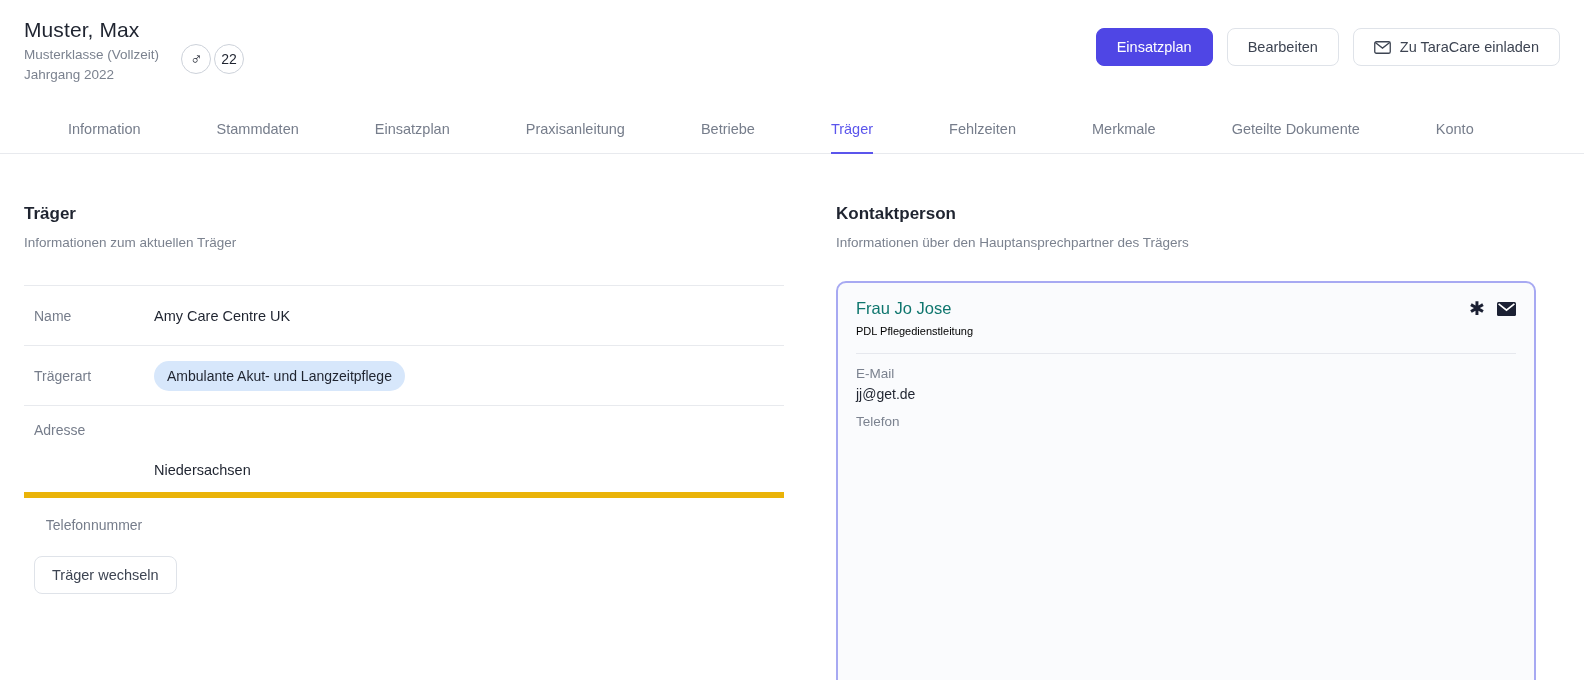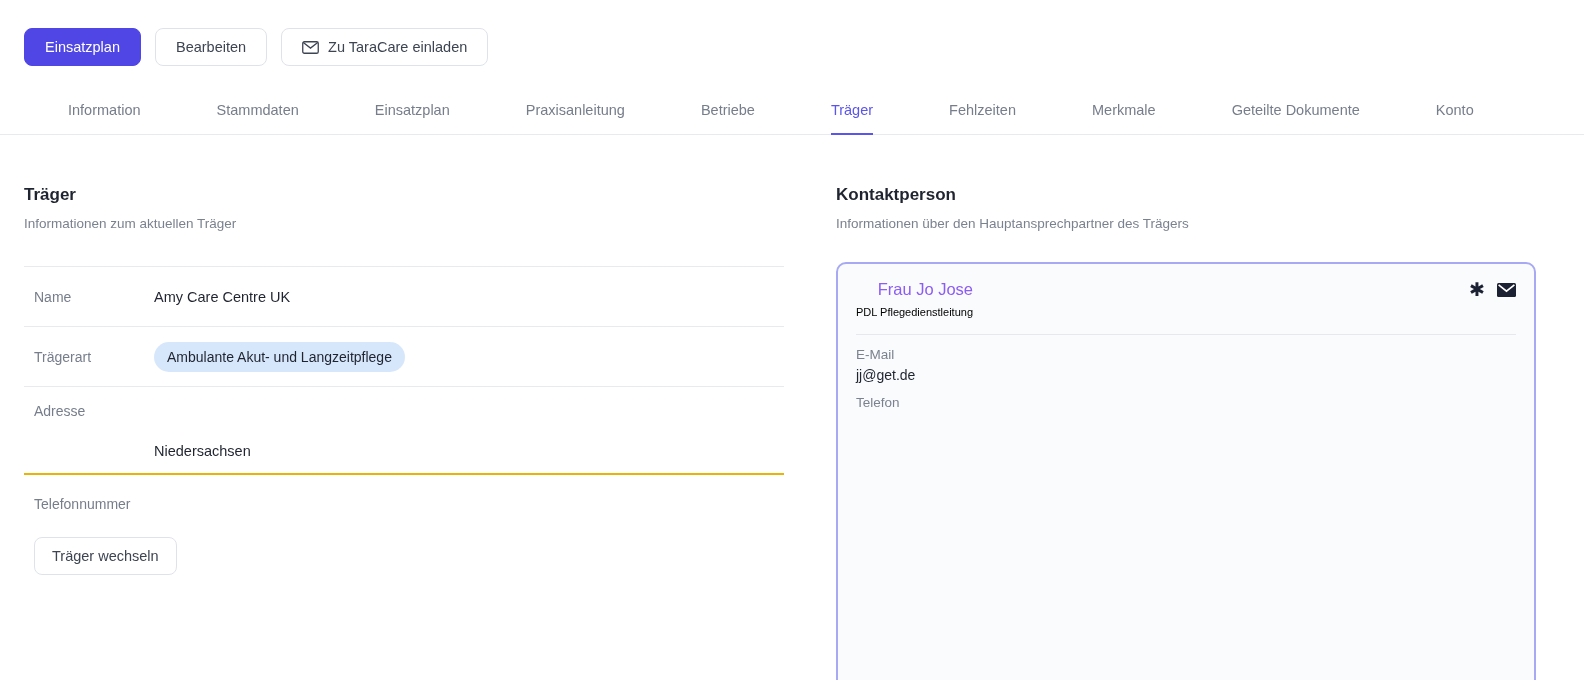--- a/index.html
+++ b/index.html
@@ -171,21 +171,21 @@
     align-items: center;
     border-top: 1px solid #e8eaee;
     min-height: 60px;
     padding: 8px 12px 8px 10px;
   }
   .defrow.stacked {
     display: block;
     padding-top: 14px;
     padding-bottom: 12px;
   }
-  .defrow.noborder { border-top: 2px solid #eab308; border-bottom: none; }
+  .defrow.noborder { border-top: 6px solid #eab308; border-bottom: none; text-align: center; }
 
   .deflabel {
     width: 120px;
     flex: 0 0 120px;
     font-size: 14px;
     color: #767d8b;
     line-height: 20px;
   }
 
   .defvalue {
@@ -234,23 +234,22 @@
 
   .card-head {
     padding: 14px 18px 12px 18px;
     display: flex;
     align-items: flex-start;
     justify-content: space-between;
   }
 
   .card-name {
     font-size: 16.5px;
-    color: #8b5cf6;
+    color: #0f766e;
     line-height: 22px;
-    text-align: right;
   }
   .card-role {
     font-size: 11px;
     color: #000000;
     margin-top: 3px;
     line-height: 19px;
   }
 
   .card-icons {
     display: flex;
@@ -291,20 +290,33 @@
   .field-cols > .field-block {
     flex: 0 0 340px;
   }
 
 </style>
 </head>
 <body>
 
 <div class="page-header">
 
+  <div class="identity">
+    <div class="identity-name">Muster, Max</div>
+    <div class="identity-row">
+      <div class="identity-meta">
+        <div class="identity-sub">Musterklasse (Vollzeit)</div>
+        <div class="identity-sub">Jahrgang 2022</div>
+      </div>
+      <div class="badge-group">
+        <div class="circle-badge gender">♂</div>
+        <div class="circle-badge">22</div>
+      </div>
+    </div>
+  </div>
 
   <div class="header-actions">
     <button class="btn btn-primary">Einsatzplan</button>
     <button class="btn btn-secondary">Bearbeiten</button>
     <button class="btn btn-secondary">
       <span class="mail-ico">
         <svg width="17" height="13" viewBox="0 0 17 13" fill="none" xmlns="http://www.w3.org/2000/svg">
           <rect x="0.75" y="0.75" width="15.5" height="11.5" rx="1.6" stroke="#3d4452" stroke-width="1.3"></rect>
           <path d="M1.3 1.6L8.5 7.1L15.7 1.6" stroke="#3d4452" stroke-width="1.3" fill="none"></path>
         </svg>

